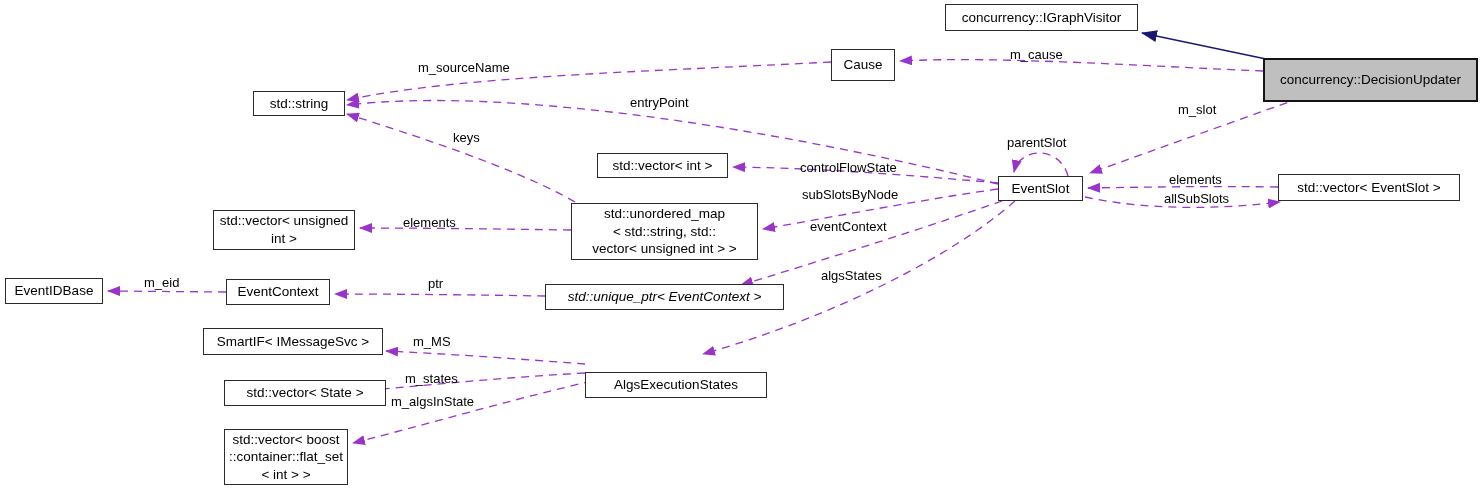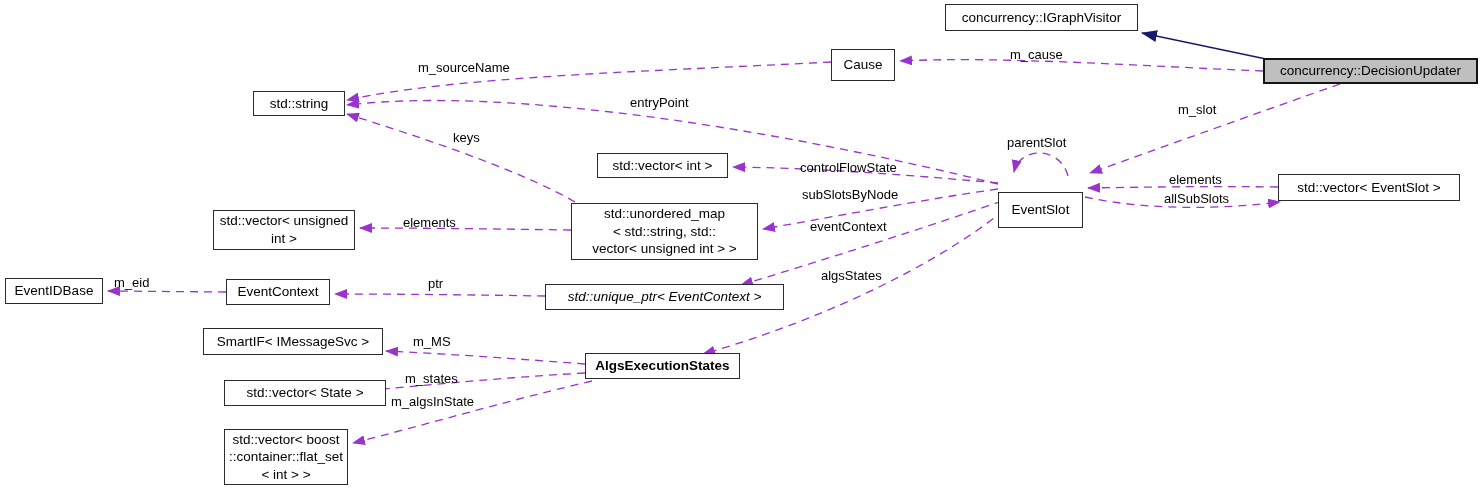--- a/index.html
+++ b/index.html
@@ -59,21 +59,21 @@
     <path class="uedge" d="M 585,373 C 510,377 440,384 360,391" marker-end="url(#purpleArrow)"></path>
     <path class="uedge" d="M 592,381 C 510,400 432,423 353,443" marker-end="url(#purpleArrow)"></path>
     <path class="uedge" d="M 1340,84 C 1260,112 1160,148 1090,173" marker-end="url(#purpleArrow)"></path>
     <path class="uedge" d="M 1278,187 C 1210,186 1150,187 1088,188" marker-end="url(#purpleArrow)"></path>
     <path class="uedge" d="M 1085,197 C 1150,211 1225,209 1280,202" marker-end="url(#purpleArrow)"></path>
     <path class="uedge" d="M 1068,176 C 1060,146 1020,146 1014,172" marker-end="url(#purpleArrow)"></path>
   </svg>
 
   <div class="node" style="left:945px;top:4px;width:193px;height:27px;">concurrency::IGraphVisitor</div>
 
-  <div class="node gray" style="left:1263px;top:58px;width:215px;height:26px;">concurrency::DecisionUpdater</div>
+  <div class="node gray" style="left:1263px;top:58px;width:215px;height:44px;">concurrency::DecisionUpdater</div>
 
   <div class="node" style="left:831px;top:49px;width:64px;height:32px;">Cause</div>
 
   <div class="node" style="left:253px;top:91px;width:92px;height:25px;">std::string</div>
 
   <div class="node" style="left:597px;top:153px;width:131px;height:25px;">std::vector&lt; int &gt;</div>
 
   <div class="node" style="left:571px;top:203px;width:187px;height:57px;">std::unordered_map
 &lt; std::string, std::
 vector&lt; unsigned int &gt; &gt;</div>
@@ -88,38 +88,38 @@
   <div class="node" style="left:545px;top:284px;width:239px;height:26px;font-style:italic;">std::unique_ptr&lt; EventContext &gt;</div>
 
   <div class="node" style="left:203px;top:328px;width:180px;height:27px;">SmartIF&lt; IMessageSvc &gt;</div>
 
   <div class="node" style="left:224px;top:380px;width:162px;height:26px;">std::vector&lt; State &gt;</div>
 
   <div class="node" style="left:224px;top:429px;width:124px;height:56px;">std::vector&lt; boost
 ::container::flat_set
 &lt; int &gt; &gt;</div>
 
-  <div class="node" style="left:585px;top:353px;width:155px;height:26px;font-weight:bold;">AlgsExecutionStates</div>
+  <div class="node" style="left:585px;top:372px;width:182px;height:26px;">AlgsExecutionStates</div>
 
-  <div class="node" style="left:998px;top:176px;width:85px;height:36px;margin-top:16px;">EventSlot</div>
+  <div class="node" style="left:998px;top:176px;width:85px;height:25px;">EventSlot</div>
 
   <div class="node" style="left:1278px;top:174px;width:182px;height:27px;">std::vector&lt; EventSlot &gt;</div>
 
   <span class="elabel" style="left:418px;top:60px;">m_sourceName</span>
   <span class="elabel" style="left:1010px;top:47px;">m_cause</span>
   <span class="elabel" style="left:630px;top:95px;">entryPoint</span>
   <span class="elabel" style="left:453px;top:130px;">keys</span>
   <span class="elabel" style="left:800px;top:160px;">controlFlowState</span>
   <span class="elabel" style="left:802px;top:187px;">subSlotsByNode</span>
   <span class="elabel" style="left:1007px;top:135px;">parentSlot</span>
   <span class="elabel" style="left:1178px;top:102px;">m_slot</span>
   <span class="elabel" style="left:1169px;top:172px;">elements</span>
   <span class="elabel" style="left:1164px;top:191px;">allSubSlots</span>
   <span class="elabel" style="left:403px;top:215px;">elements</span>
   <span class="elabel" style="left:810px;top:219px;">eventContext</span>
   <span class="elabel" style="left:821px;top:268px;">algsStates</span>
-  <span class="elabel" style="left:114px;top:275px;">m_eid</span>
+  <span class="elabel" style="left:144px;top:275px;">m_eid</span>
   <span class="elabel" style="left:428px;top:276px;">ptr</span>
   <span class="elabel" style="left:413px;top:334px;">m_MS</span>
   <span class="elabel" style="left:405px;top:371px;">m_states</span>
   <span class="elabel" style="left:391px;top:394px;">m_algsInState</span>
 
 </div>
 
 </body></html>

